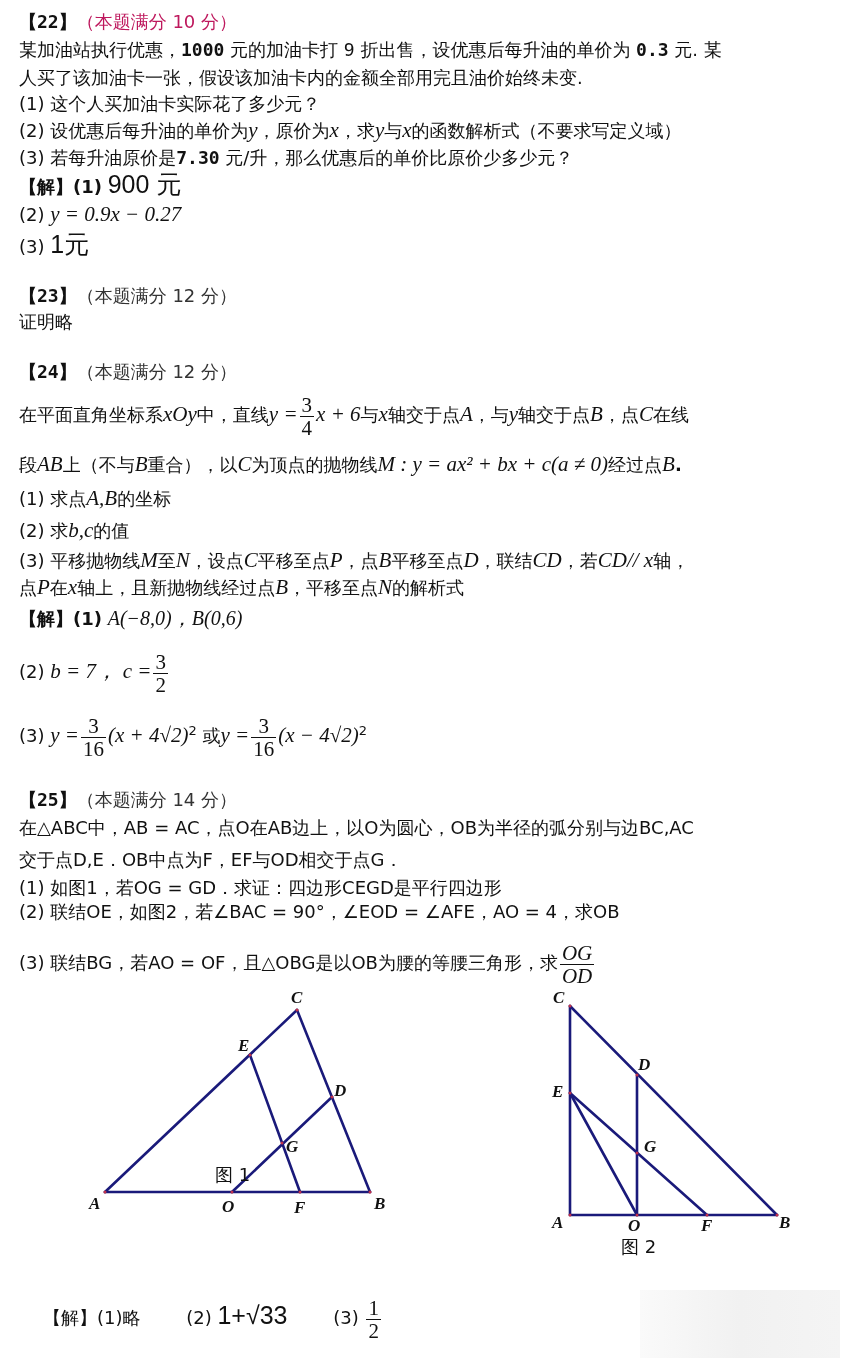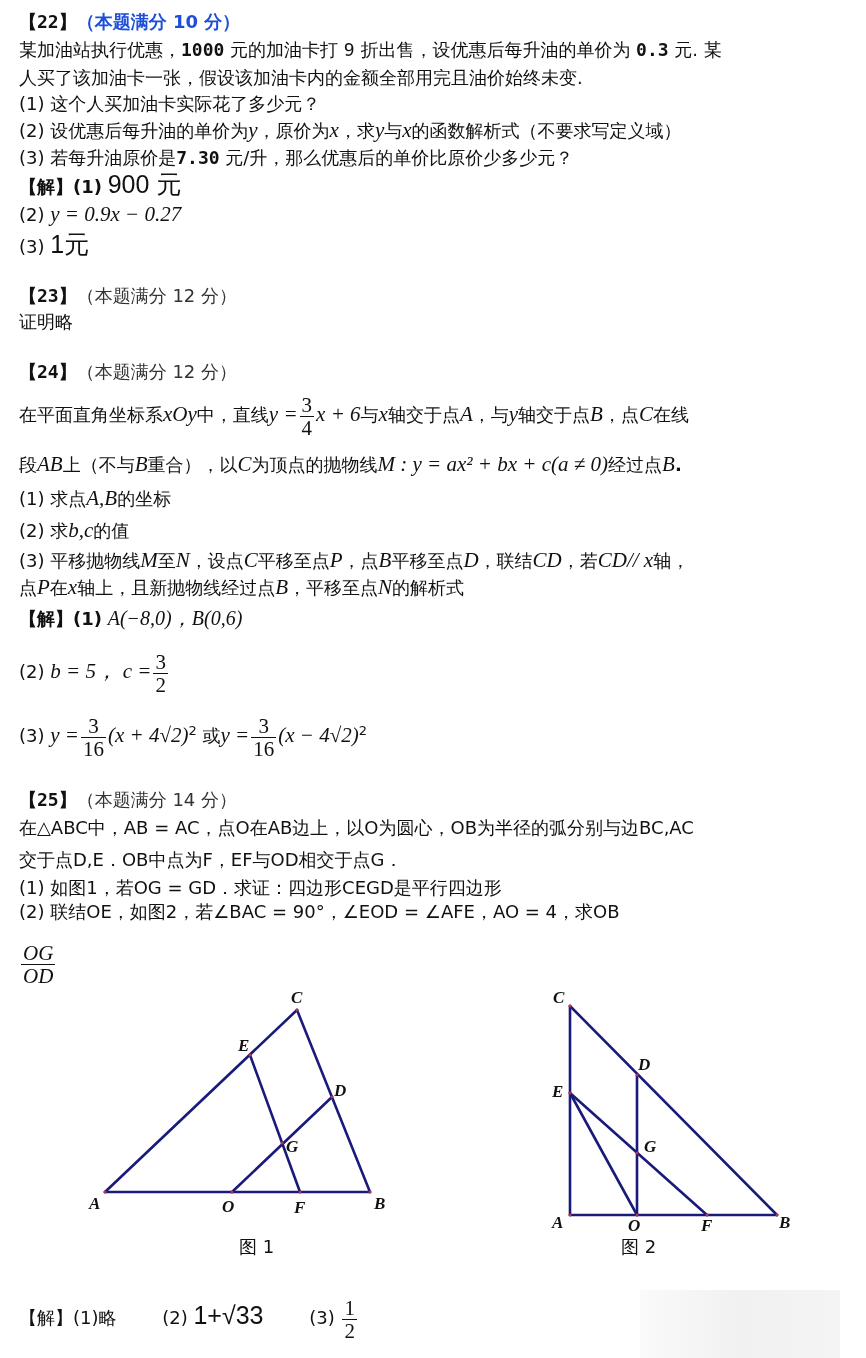--- a/index.html
+++ b/index.html
@@ -16,21 +16,21 @@
   sup { font-size:13px; }
   svg text { font-family:"Liberation Serif", serif; font-style:italic; font-weight:bold; font-size:17px; }
   .cap { position:absolute; font-size:18px; }
   .watermark { position:absolute; left:640px; top:1290px; width:200px; height:68px;
                background:linear-gradient(90deg,#fafafa,#f1f1f1 50%,#f4f4f4); }
 </style>
 </head>
 <body>
 
 <div class="ln" style="top:10px;">
-  <span class="hdr-num"><span>【</span><span>22</span><span>】</span></span><span style="color:#1d4ed8;font-weight:bold;">（本题满分 10 分）</span>
+  <span class="hdr-num"><span>【</span><span>22</span><span>】</span></span><span style="color:#be185d;">（本题满分 10 分）</span>
 </div>
 <div class="ln" style="top:38px;">
   <span>某加油站执行优惠，</span><span class="mono" style="font-weight:bold">1000</span><span> 元的加油卡打 </span><span class="mono">9</span><span> 折出售，设优惠后每升油的单价为 </span><span class="mono" style="font-weight:bold">0.3</span><span> 元. 某</span>
 </div>
 <div class="ln" style="top:66px;">人买了该加油卡一张，假设该加油卡内的金额全部用完且油价始终未变.</div>
 <div class="ln" style="top:92px;">(1) 这个人买加油卡实际花了多少元？</div>
 <div class="ln" style="top:118px;">
   <span>(2) 设优惠后每升油的单价为</span><span class="m">y</span><span>，原价为</span><span class="m">x</span><span>，求</span><span class="m">y</span><span>与</span><span class="m">x</span><span>的函数解析式（不要求写定义域）</span>
 </div>
 <div class="ln" style="top:146px;">
@@ -69,36 +69,36 @@
 <div class="ln" style="top:548px;">
   <span>(3) 平移抛物线</span><span class="m">M</span><span>至</span><span class="m">N</span><span>，设点</span><span class="m">C</span><span>平移至点</span><span class="m">P</span><span>，点</span><span class="m">B</span><span>平移至点</span><span class="m">D</span><span>，联结</span><span class="m">CD</span><span>，若</span><span class="m">CD// x</span><span>轴，</span>
 </div>
 <div class="ln" style="top:575px;">
   <span>点</span><span class="m">P</span><span>在</span><span class="m">x</span><span>轴上，且新抛物线经过点</span><span class="m">B</span><span>，平移至点</span><span class="m">N</span><span>的解析式</span>
 </div>
 <div class="ln" style="top:606px;">
   <span style="font-weight:bold">【解】(1)</span>&nbsp;<span class="m" style="font-size:20px">A(−8,0)，B(0,6)</span>
 </div>
 <div class="ln" style="top:646px; line-height:50px;">
-  <span>(2)</span>&nbsp;<span class="m">b = 5，</span>&nbsp;<span class="m">c =</span><span class="frac"><span class="n">3</span><span class="d">2</span></span>
+  <span>(2)</span>&nbsp;<span class="m">b = 7，</span>&nbsp;<span class="m">c =</span><span class="frac"><span class="n">3</span><span class="d">2</span></span>
 </div>
 <div class="ln" style="top:706px; line-height:50px;">
   <span>(3)</span>&nbsp;<span class="m">y =</span><span class="frac"><span class="n">3</span><span class="d">16</span></span><span class="m">(x + 4√2)</span><sup>2</sup>
   <span>或</span><span class="m">y =</span><span class="frac"><span class="n">3</span><span class="d">16</span></span><span class="m">(x − 4√2)</span><sup>2</sup>
 </div>
 
 <div class="ln" style="top:788px;">
   <span class="hdr-num">【25】</span><span style="color:#333;">（本题满分 14 分）</span>
 </div>
 <div class="ln" style="top:816px;text-align:center;">在△ABC中，AB = AC，点O在AB边上，以O为圆心，OB为半径的弧分别与边BC,AC</div>
 <div class="ln" style="top:848px;">交于点D,E．OB中点为F，EF与OD相交于点G．</div>
 <div class="ln" style="top:876px;">(1) 如图1，若OG = GD．求证：四边形CEGD是平行四边形</div>
 <div class="ln" style="top:900px;">(2) 联结OE，如图2，若∠BAC = 90°，∠EOD = ∠AFE，AO = 4，求OB</div>
 <div class="ln" style="top:938px; line-height:50px;">
-  <span class="frac" style="font-style:italic"><span class="n">OG</span><span class="d">OD</span></span>
+  <span>(3) 联结BG，若AO = OF，且△OBG是以OB为腰的等腰三角形，求</span><span class="frac" style="font-style:italic"><span class="n">OG</span><span class="d">OD</span></span>
 </div>
 
 <svg style="position:absolute;left:0;top:0;" width="866" height="1358" viewBox="0 0 866 1358">
   <g stroke="#1a1a7a" stroke-width="2.6" fill="none" stroke-linecap="round">
     <line x1="105" y1="1192" x2="370" y2="1192"></line>
     <line x1="105" y1="1192" x2="297" y2="1010"></line>
     <line x1="297" y1="1010" x2="370" y2="1192"></line>
     <line x1="250" y1="1055" x2="300" y2="1192"></line>
     <line x1="232" y1="1192" x2="332" y2="1097"></line>
   </g>
@@ -146,22 +146,22 @@
     <text x="552" y="1228">A</text>
     <text x="628" y="1231">O</text>
     <text x="701" y="1231">F</text>
     <text x="779" y="1228">B</text>
     <text x="638" y="1070">D</text>
     <text x="552" y="1097">E</text>
     <text x="644" y="1152">G</text>
   </g>
 </svg>
 
-<div class="cap" style="left:215px; top:1235px;margin-left:24px;">图 1</div>
+<div class="cap" style="left:215px; top:1163px;">图 1</div>
 <div class="cap" style="left:621px; top:1235px;">图 2</div>
 
-<div class="ln" style="top:1290px; line-height:50px;">
+<div class="ln" style="top:1290px; line-height:50px;margin-left:24px;">
   <span>【解】(1)略</span>
   <span style="margin-left:40px">(2)</span>&nbsp;<span class="mr">1+√33</span>
   <span style="margin-left:40px">(3)</span>&nbsp;<span class="frac"><span class="n">1</span><span class="d">2</span></span>
 </div>
 
 <div class="watermark"></div>
 
 </body></html>

